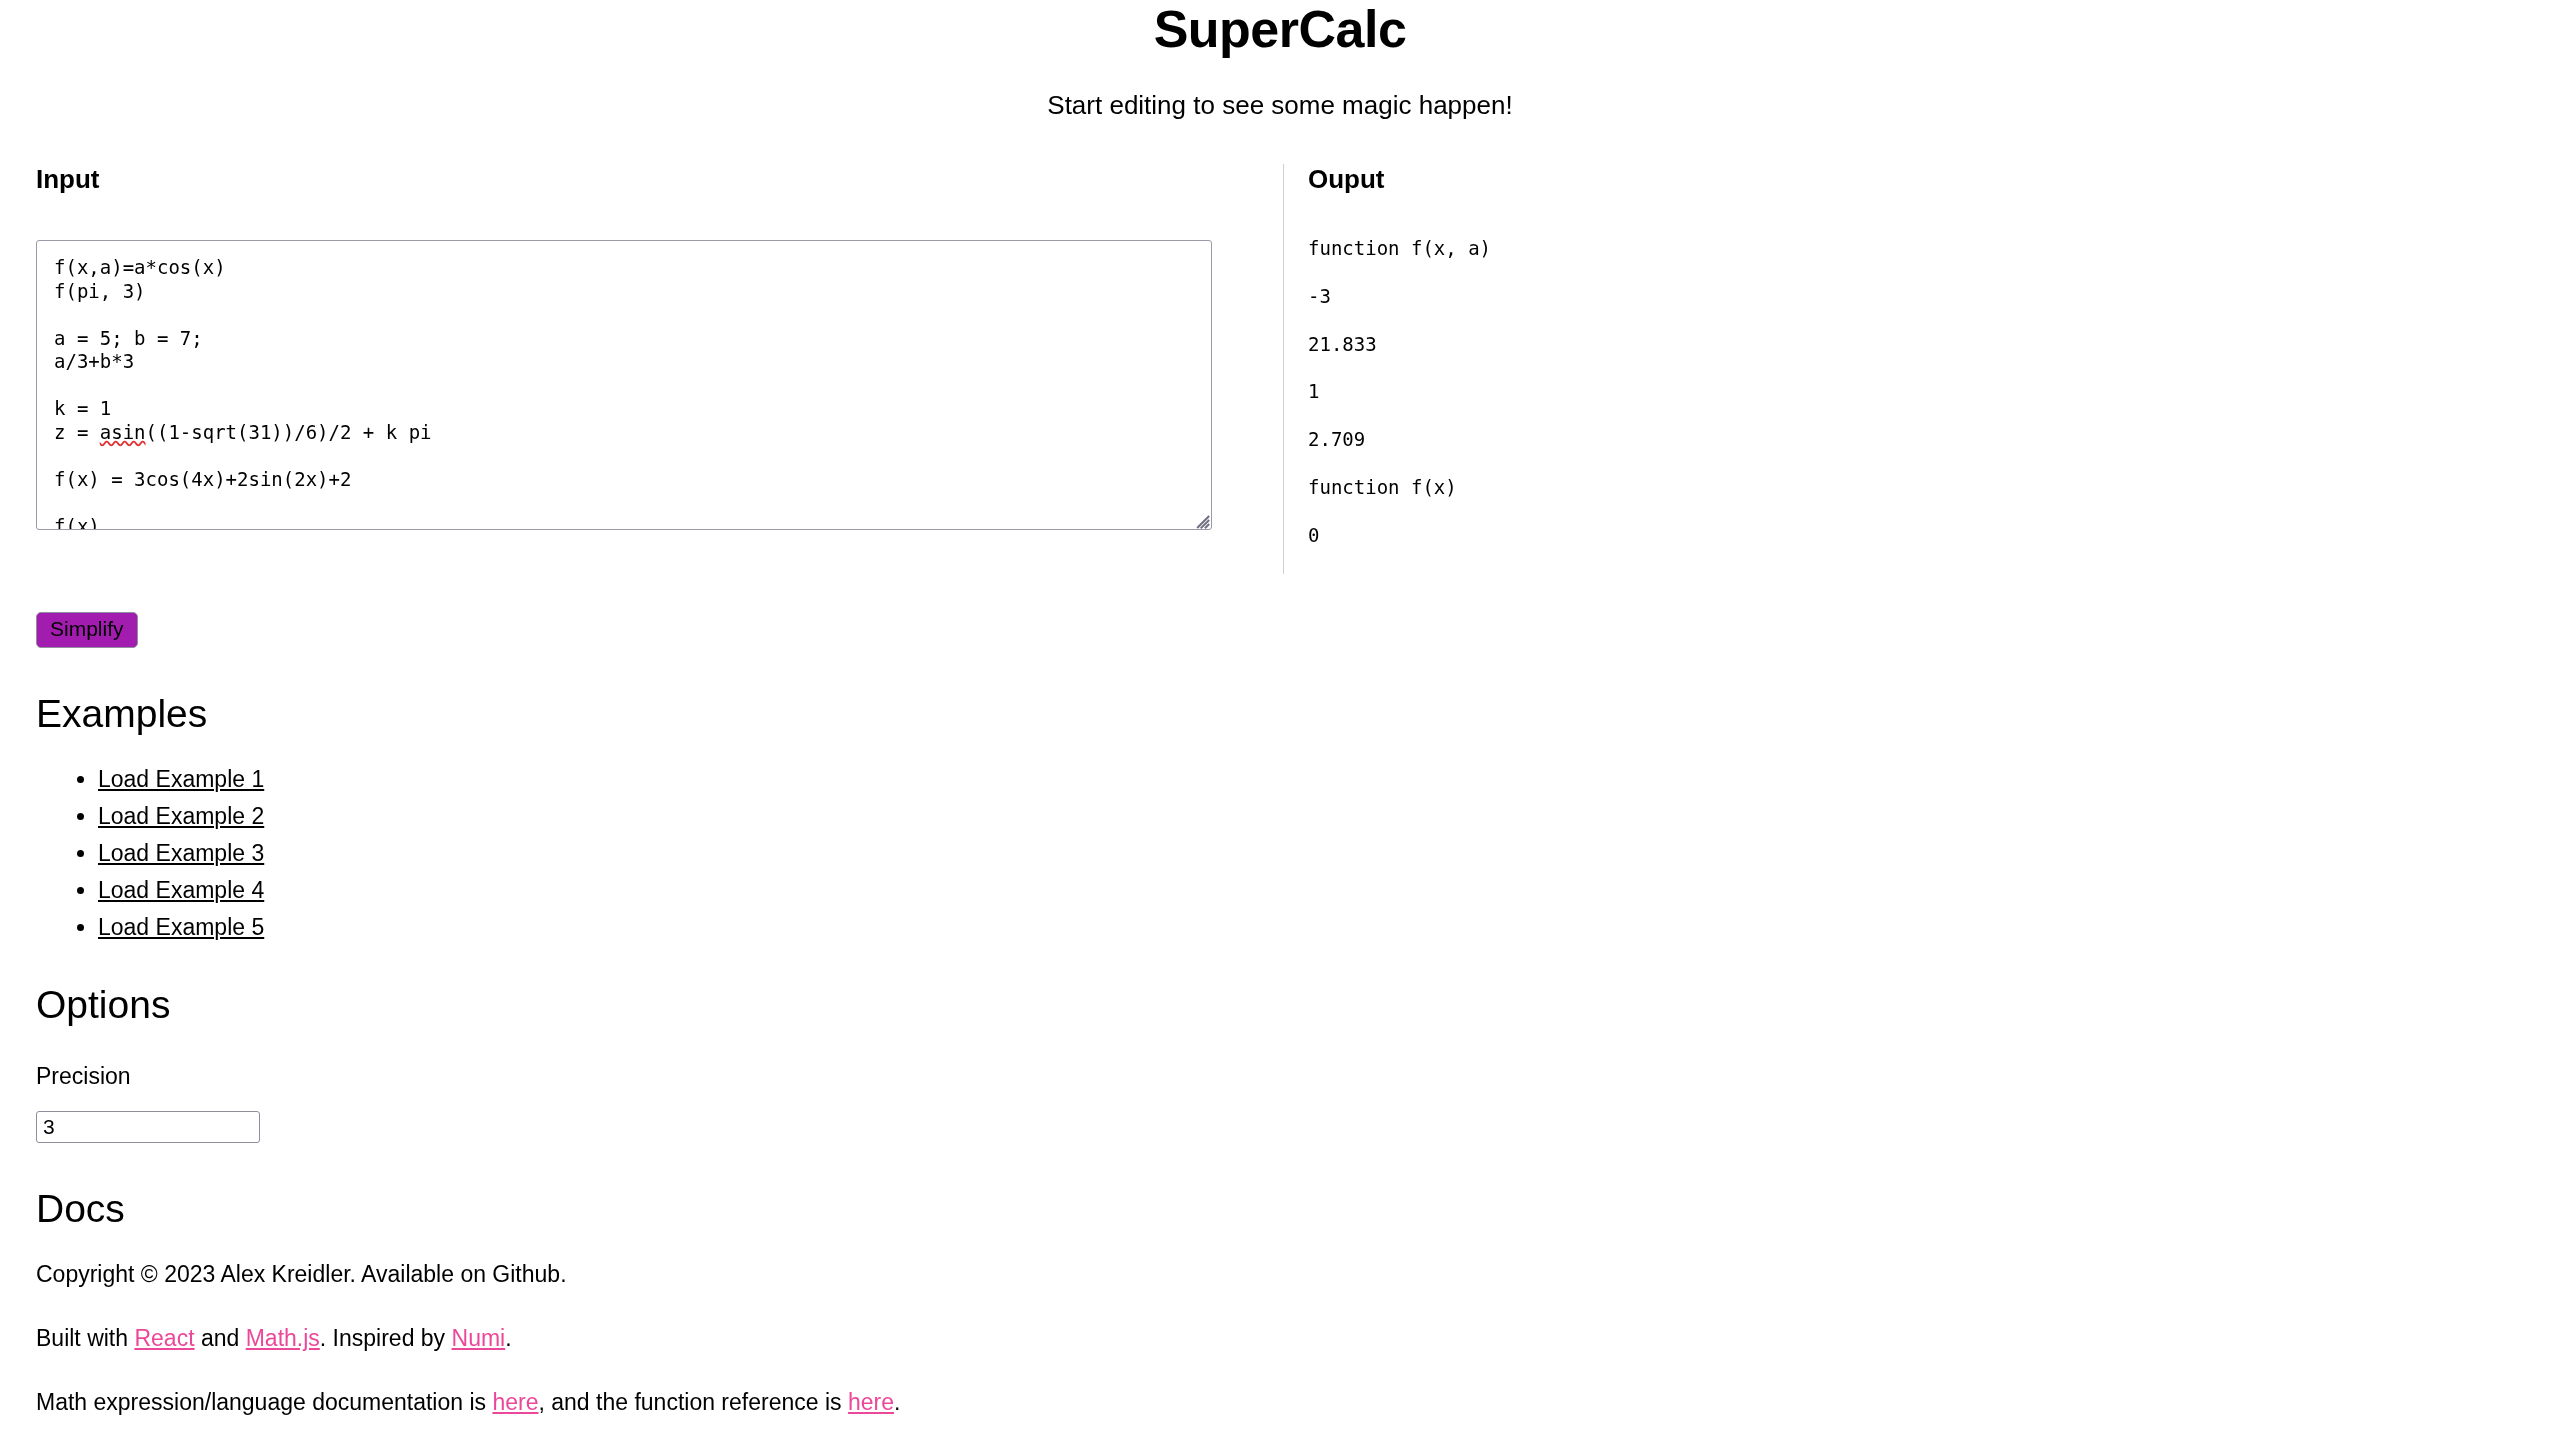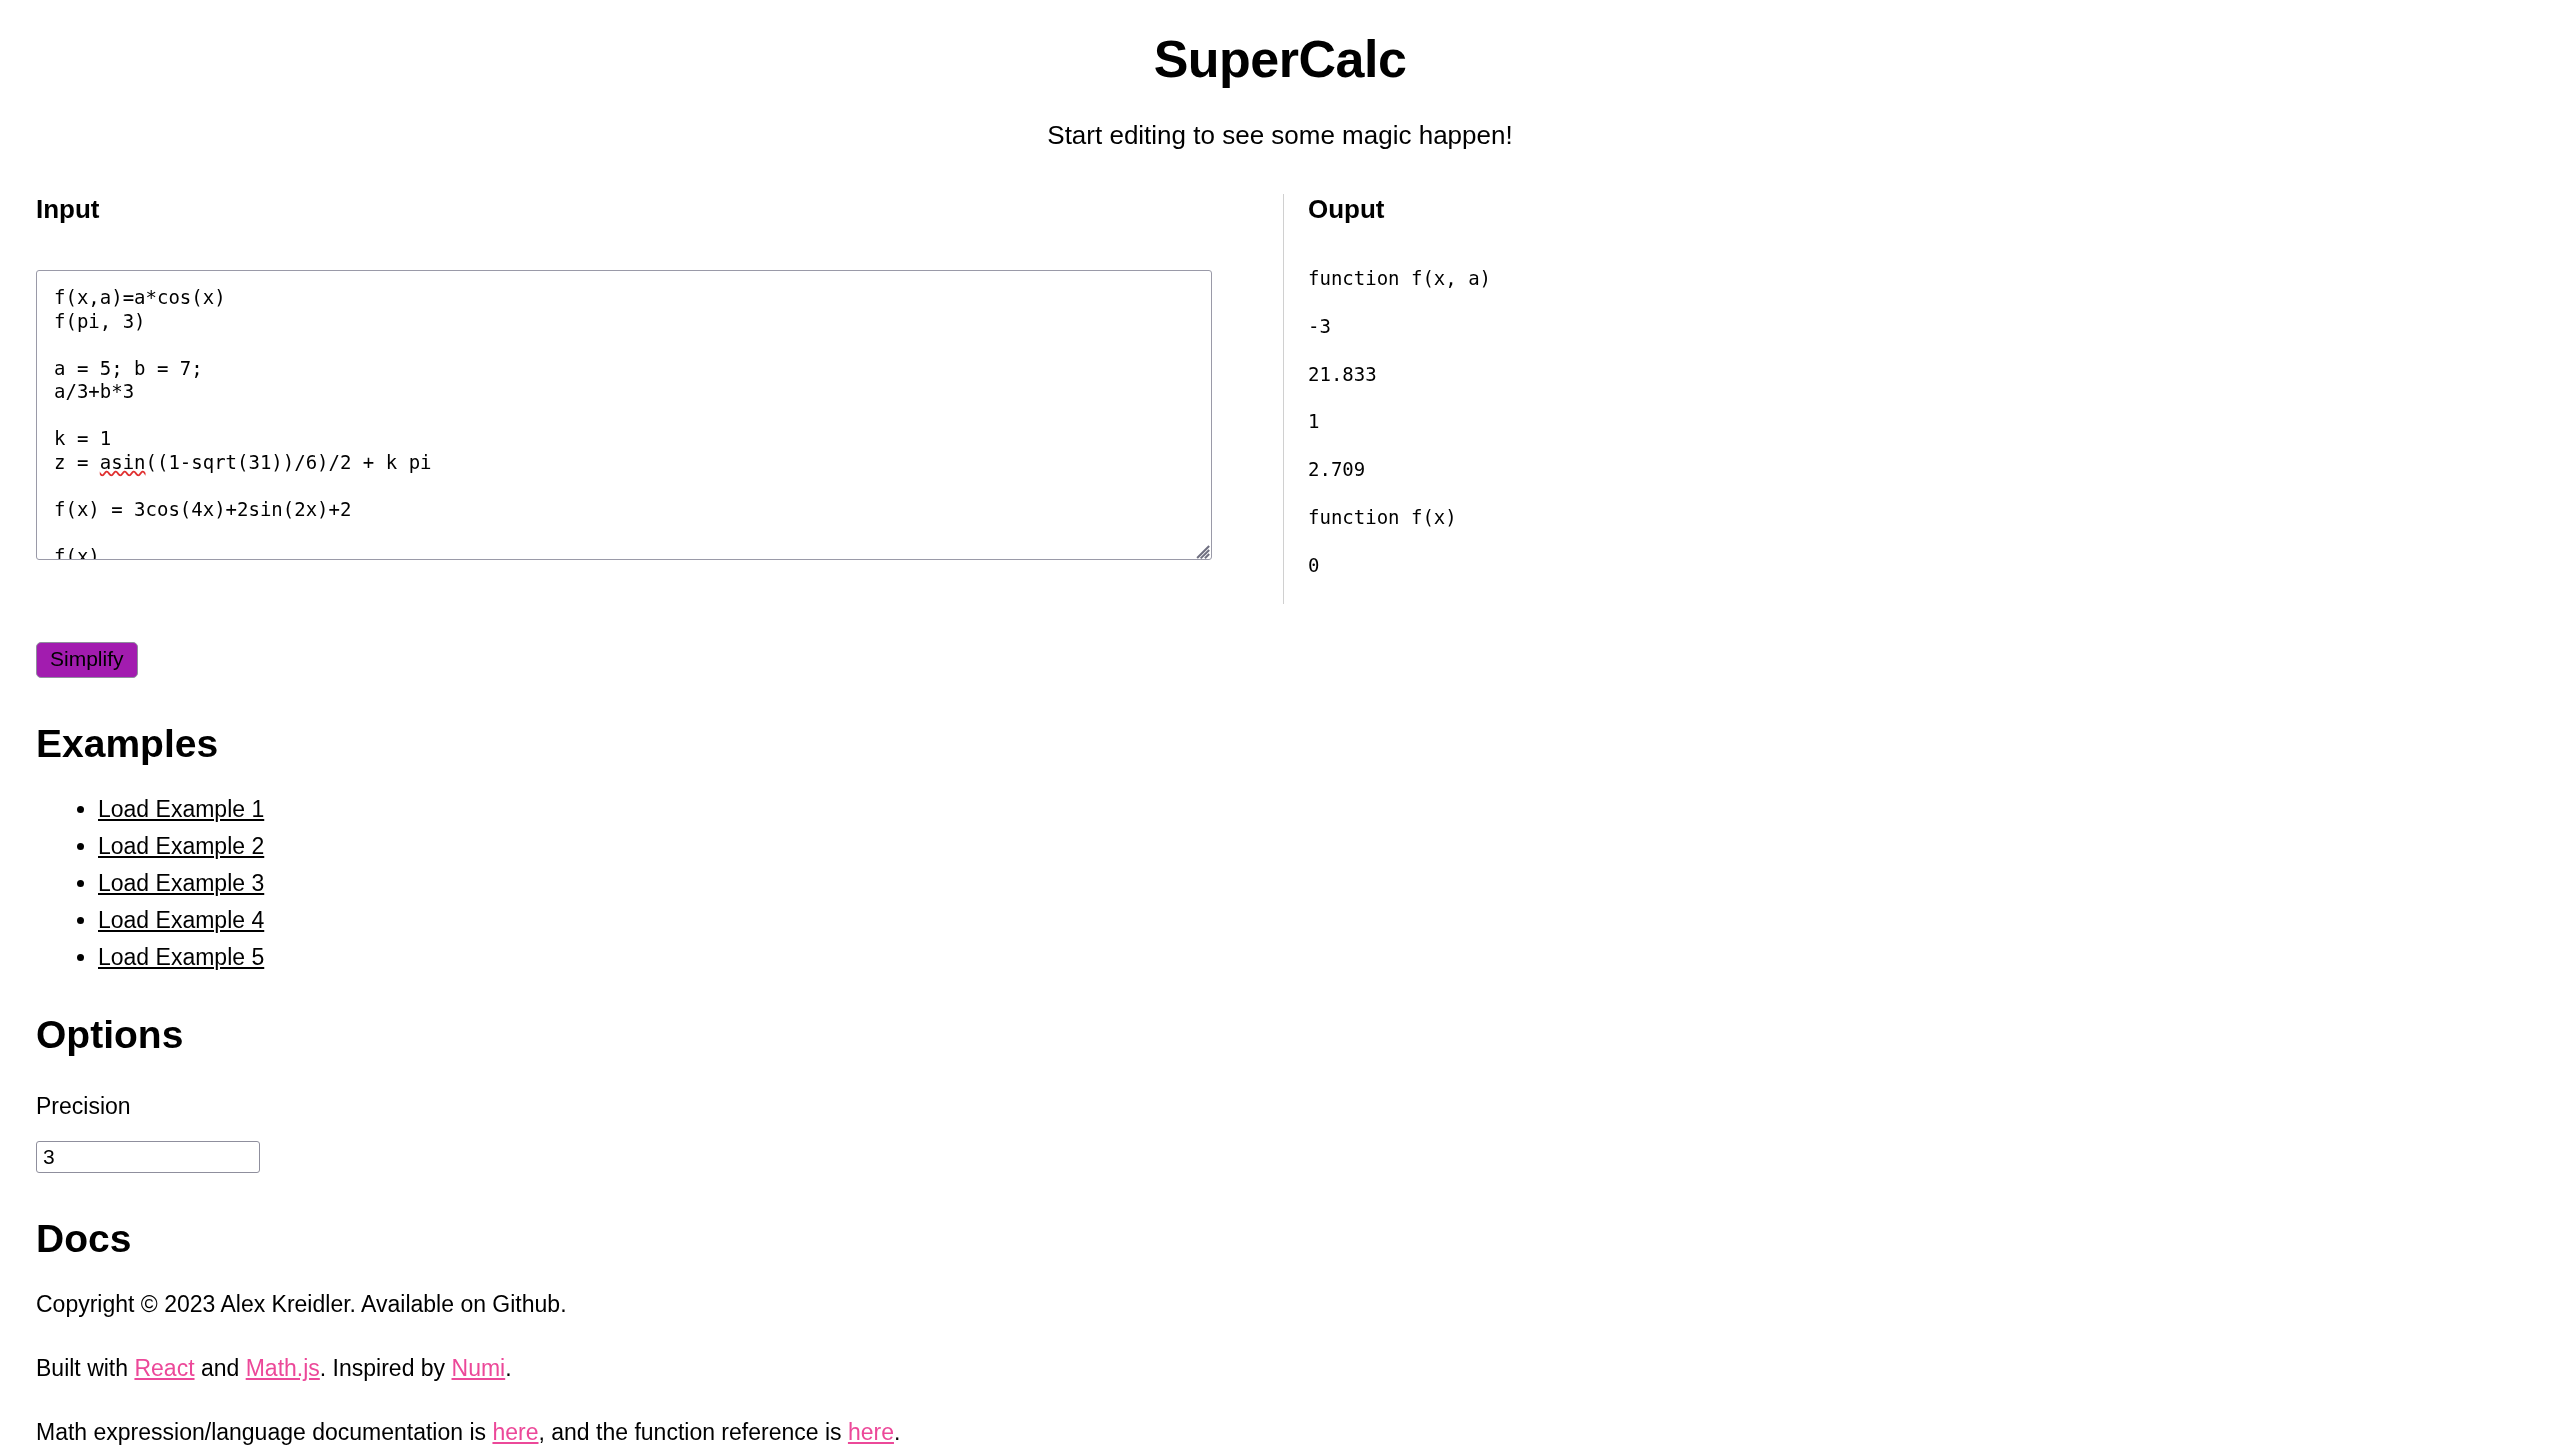--- a/index.html
+++ b/index.html
@@ -12,21 +12,20 @@
     height: 1456px;
     font-family: "Liberation Sans", sans-serif;
     color: #000000;
     overflow: hidden;
     position: relative;
   }
 
   
   .app-header {
     text-align: center;
-    padding-top: 30px;
   }
   .app-title {
     font-size: 52px;
     font-weight: bold;
     margin: 0;
     line-height: 1.15;
     letter-spacing: -0.5px;
   }
   .app-subtitle {
     font-size: 26px;
@@ -137,21 +136,21 @@
     line-height: 1.25;
     cursor: default;
   }
 
   
   .section {
     padding-left: 36px;
   }
   .section-title {
     font-size: 39px;
-    font-weight: bold;
+    font-weight: normal;
     margin: 44px 0 0 0;
     line-height: 1.15;
   }
   .examples-list {
     list-style: disc;
     margin: 31px 0 0 0;
     padding-left: 62px;
   }
   .examples-list li {
     font-size: 23px;

